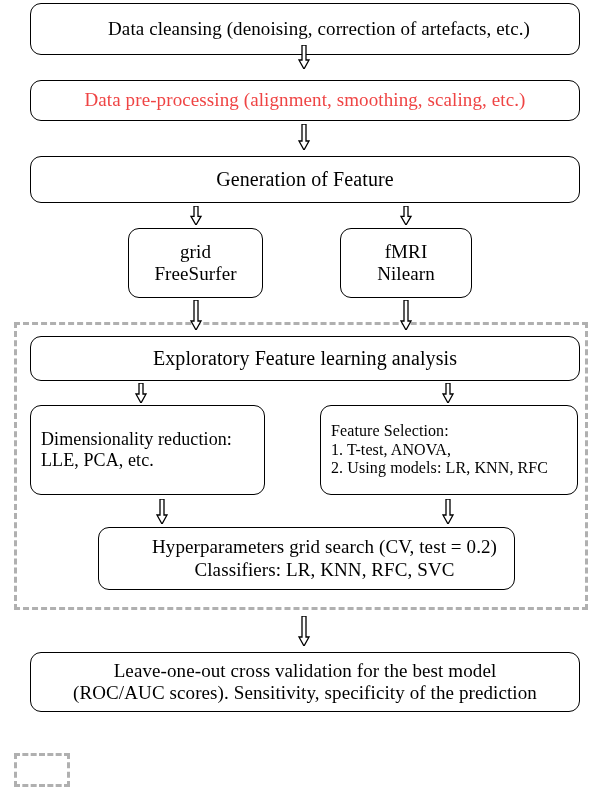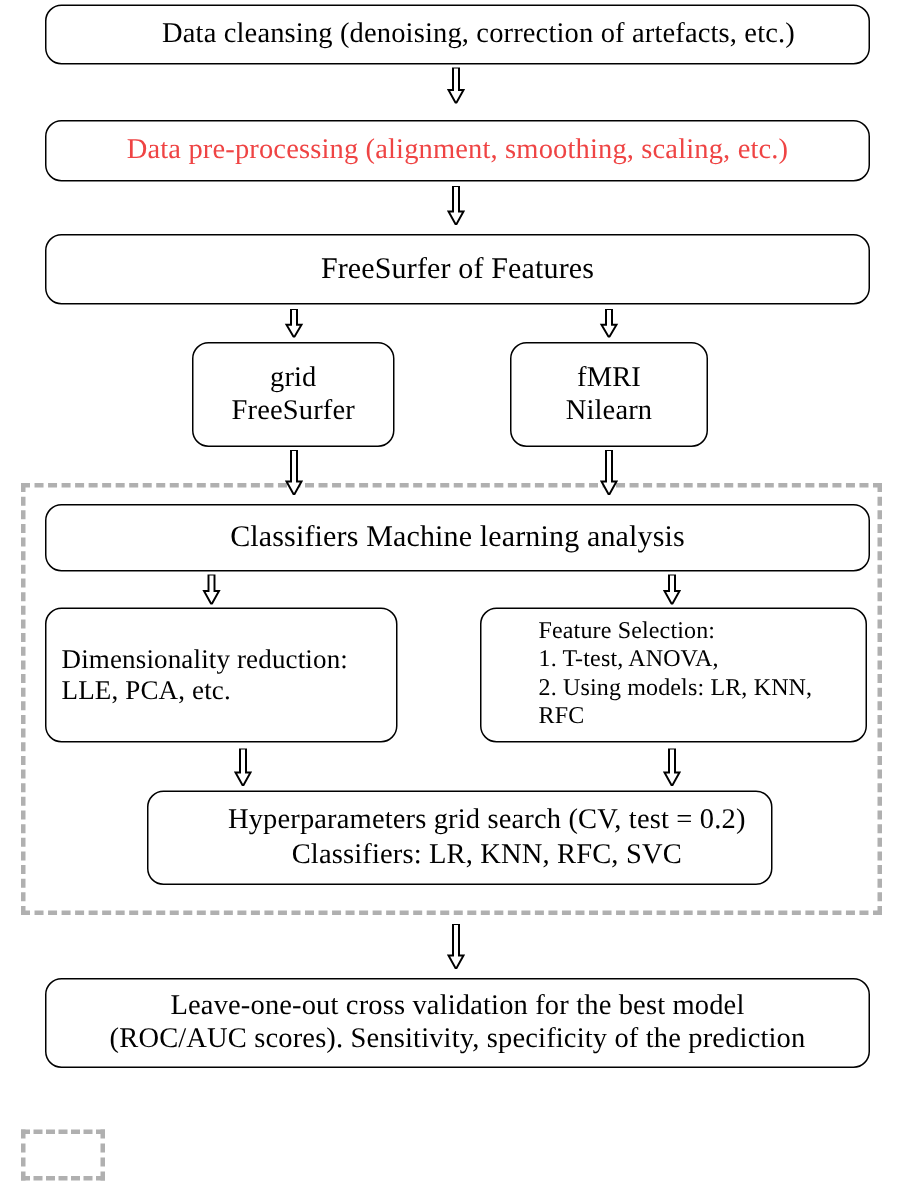--- a/index.html
+++ b/index.html
@@ -77,45 +77,45 @@
   }
 </style>
 </head>
 <body>
 
 <div id="canvas">
 
   <div class="dashed-region" style="left: 14px; top: 322px; width: 574px; height: 288px; border-color: rgb(176, 176, 176);"></div>
 
   <div id="nodes-layer">
-      <div class="box" style="left: 30px; top: 3px; width: 550px; height: 40px; font-size: 19px; border-color: rgb(0, 0, 0); background: rgb(255, 255, 255); color: rgb(0, 0, 0); padding-left: 28px;">
+      <div class="box" style="left: 30px; top: 3px; width: 550px; height: 52px; font-size: 19px; border-color: rgb(0, 0, 0); background: rgb(255, 255, 255); color: rgb(0, 0, 0); padding-left: 28px;">
         <span class="txt">Data cleansing (denoising, correction of artefacts, etc.)</span>
       </div>
       <div class="box" style="left: 30px; top: 80px; width: 550px; height: 41px; font-size: 19px; border-color: rgb(0, 0, 0); background: rgb(255, 255, 255); color: #ef4444;">
         <span class="txt">Data pre-processing (alignment, smoothing, scaling, etc.)</span>
       </div>
       <div class="box" style="left: 30px; top: 156px; width: 550px; height: 47px; font-size: 20px; border-color: rgb(0, 0, 0); background: rgb(255, 255, 255); color: rgb(0, 0, 0);">
-        <span class="txt">FreeSurfer of Features</span>
+        <span class="txt">Generation of Feature</span>
       </div>
       <div class="box" style="left: 128px; top: 228px; width: 135px; height: 70px; font-size: 19px; border-color: rgb(0, 0, 0); background: rgb(255, 255, 255); color: rgb(0, 0, 0);">
         <span class="txt">grid
 FreeSurfer</span>
       </div>
       <div class="box" style="left: 340px; top: 228px; width: 132px; height: 70px; font-size: 19px; border-color: rgb(0, 0, 0); background: rgb(255, 255, 255); color: rgb(0, 0, 0);">
         <span class="txt">fMRI
 Nilearn</span>
       </div>
       <div class="box" style="left: 30px; top: 336px; width: 550px; height: 45px; font-size: 20px; border-color: rgb(0, 0, 0); background: rgb(255, 255, 255); color: rgb(0, 0, 0);">
-        <span class="txt">Classifiers Machine learning analysis</span>
+        <span class="txt">Exploratory Feature learning analysis</span>
       </div>
       <div class="box left-text" style="left: 30px; top: 405px; width: 235px; height: 90px; font-size: 18px; border-color: rgb(0, 0, 0); background: rgb(255, 255, 255); color: rgb(0, 0, 0);">
         <span class="txt">Dimensionality reduction:
 LLE, PCA, etc.</span>
       </div>
-      <div class="box left-text" style="left: 320px; top: 405px; width: 258px; height: 90px; font-size: 16px; border-color: rgb(0, 0, 0); background: rgb(255, 255, 255); color: rgb(0, 0, 0); padding-left: 28px;">
+      <div class="box left-text" style="left: 320px; top: 405px; width: 258px; height: 90px; font-size: 16px; border-color: rgb(0, 0, 0); background: rgb(255, 255, 255); color: rgb(0, 0, 0);">
         <span class="txt">Feature Selection:
 1. T-test, ANOVA,
 2. Using models: LR, KNN, RFC</span>
       </div>
       <div class="box" style="left: 98px; top: 527px; width: 417px; height: 63px; font-size: 19px; border-color: rgb(0, 0, 0); background: rgb(255, 255, 255); color: rgb(0, 0, 0); padding-left: 36px;">
         <span class="txt">Hyperparameters grid search (CV, test = 0.2)
 Classifiers: LR, KNN, RFC, SVC</span>
       </div>
       <div class="box" style="left: 30px; top: 652px; width: 550px; height: 60px; font-size: 19px; border-color: rgb(0, 0, 0); background: rgb(255, 255, 255); color: rgb(0, 0, 0);">
         <span class="txt">Leave-one-out cross validation for the best model

